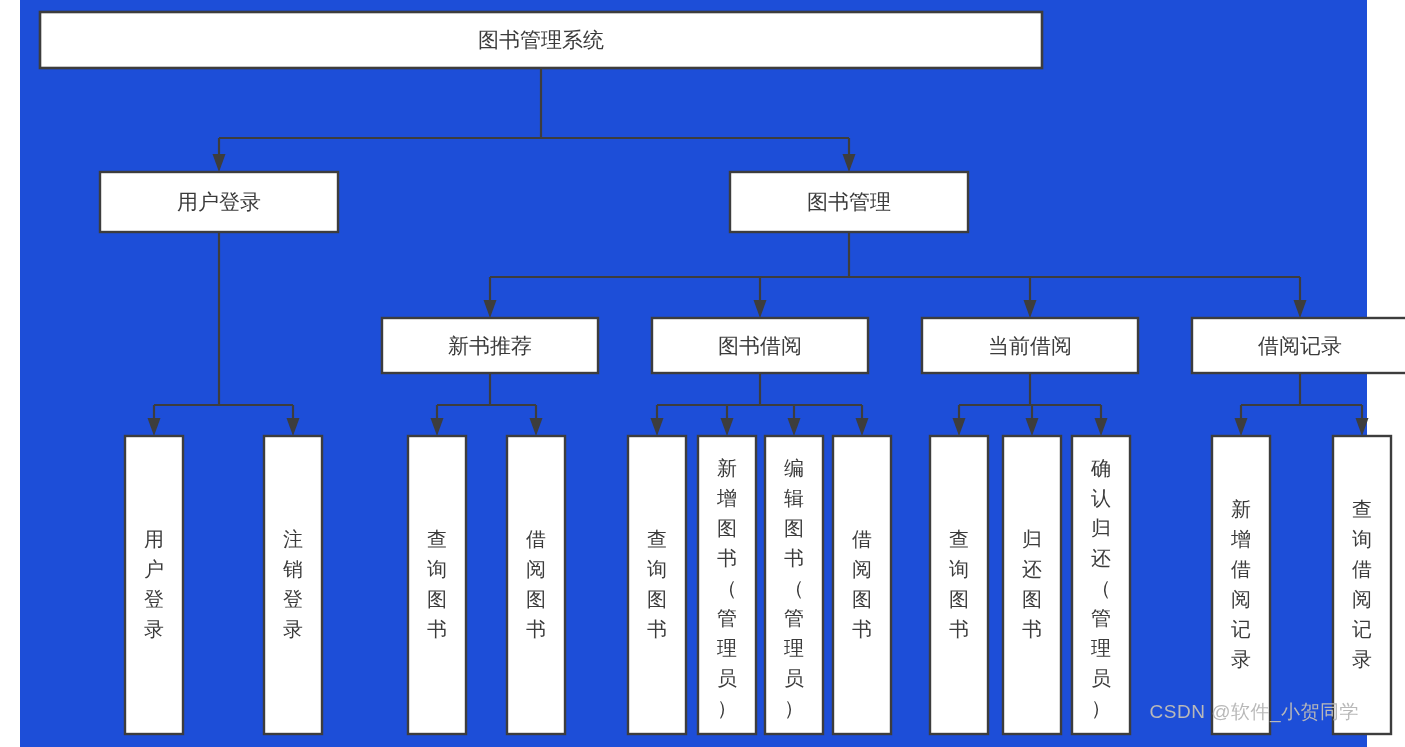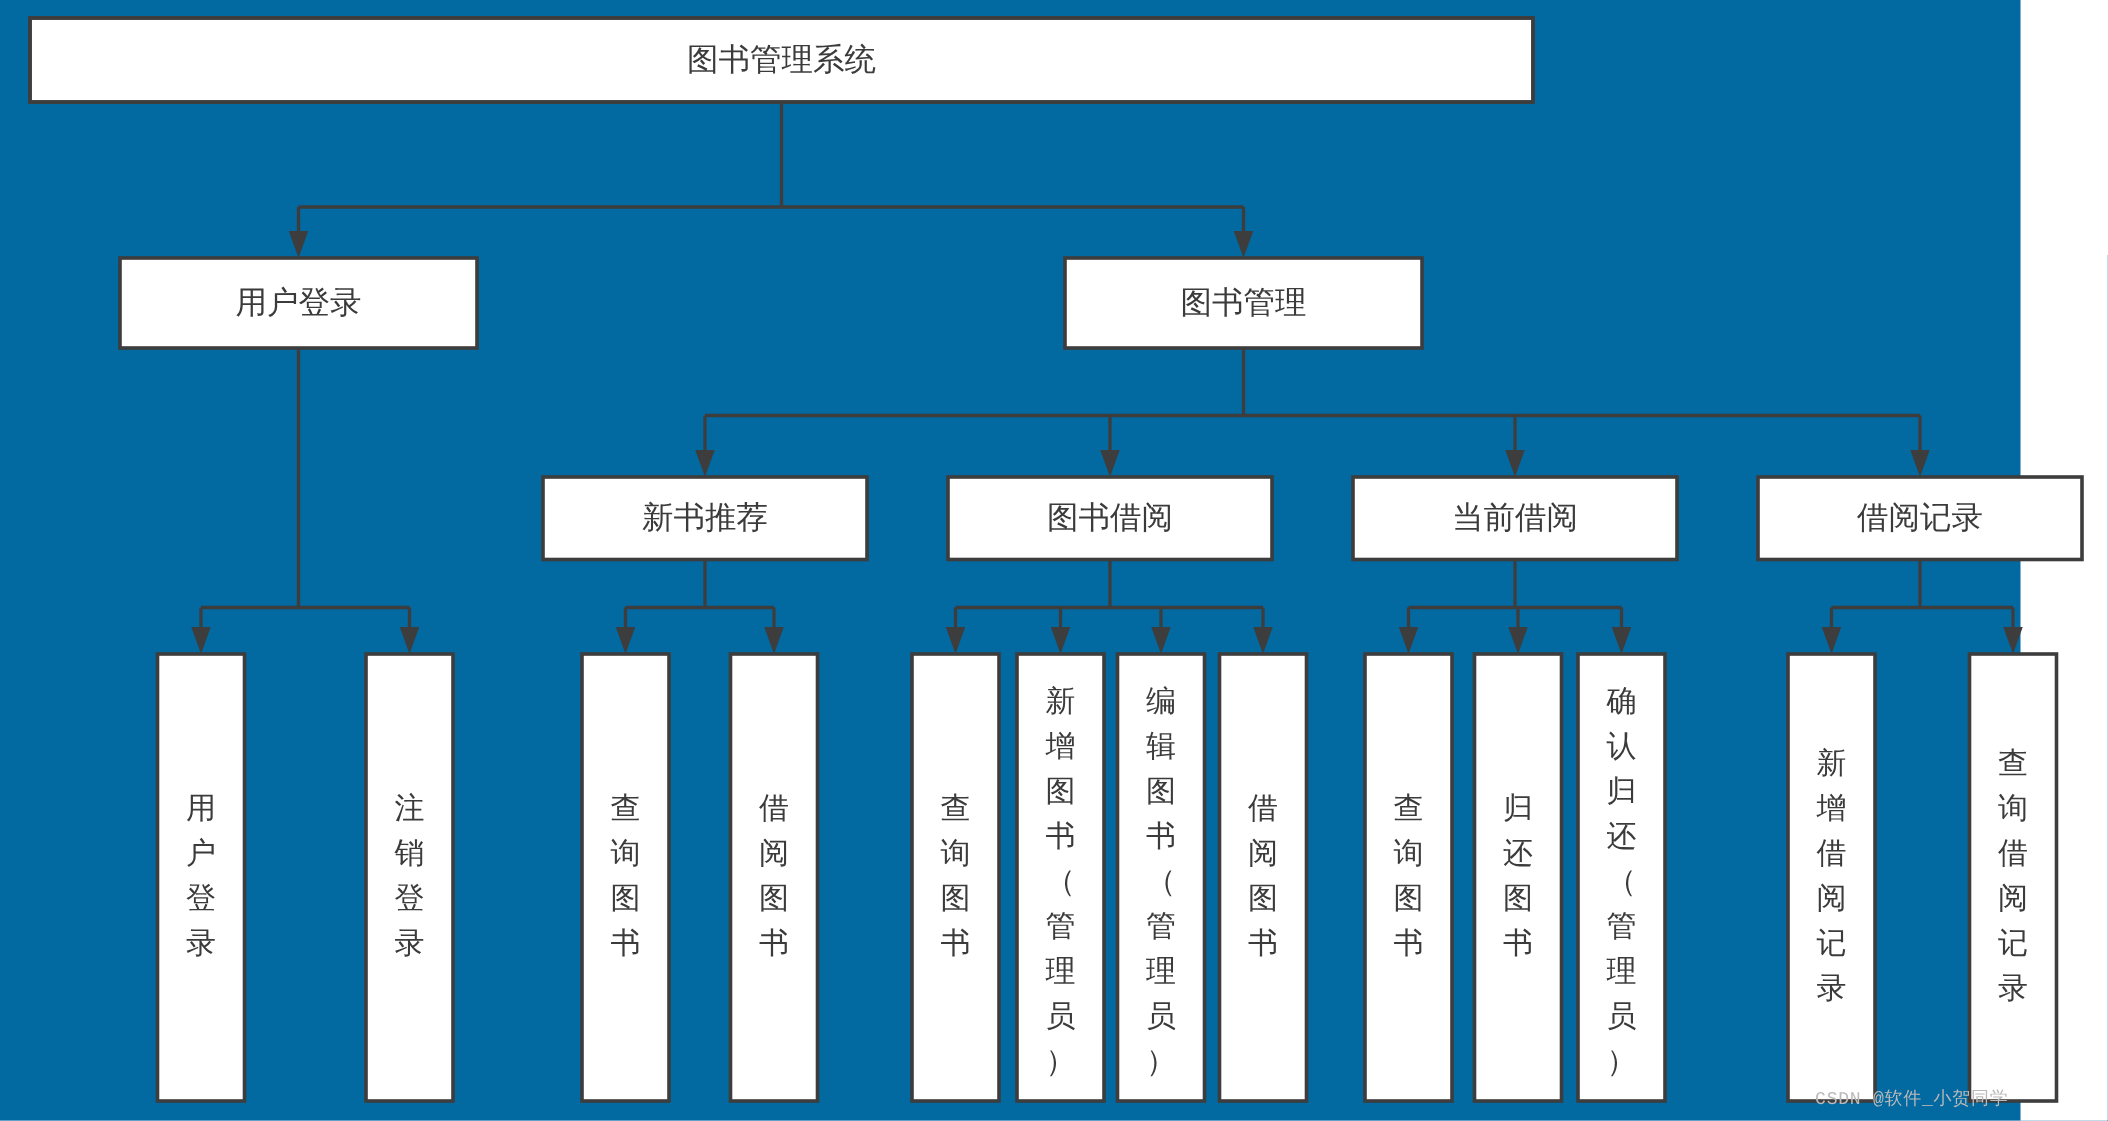--- a/index.html
+++ b/index.html
@@ -12,21 +12,22 @@
     width: 1405px;
     height: 747px;
     font-family: "DejaVu Sans", "Liberation Sans", sans-serif;
     overflow: hidden;
     position: relative;
   }
   #diagram-root {
     position: relative;
     width: 1347px;
     height: 747px;
-    background: #0369a1;
+    background: #1d4ed8;
+    margin-left: 20px;
   }
   svg#diagram-svg {
     position: absolute;
     top: 0;
     left: 0;
     width: 1405px;
     height: 747px;
     display: block;
   }
   .node-box {
@@ -53,23 +54,23 @@
     font-size: 21px;
     text-anchor: middle;
     dominant-baseline: middle;
   }
   .node-label.vertical-label {
     font-size: 20px;
   }
   .watermark-text {
     position: absolute;
     right: 8px;
-    bottom: 6px;
-    font-family: Liberation Mono, monospace;
-    font-size: 12px;
+    bottom: 22px;
+    font-family: Liberation Sans, sans-serif;
+    font-size: 19px;
     color: #b9b9b9;
     letter-spacing: 0.5px;
     white-space: nowrap;
     pointer-events: none;
   }
 </style>
 </head>
 <body>
 
 <div id="diagram-root">

